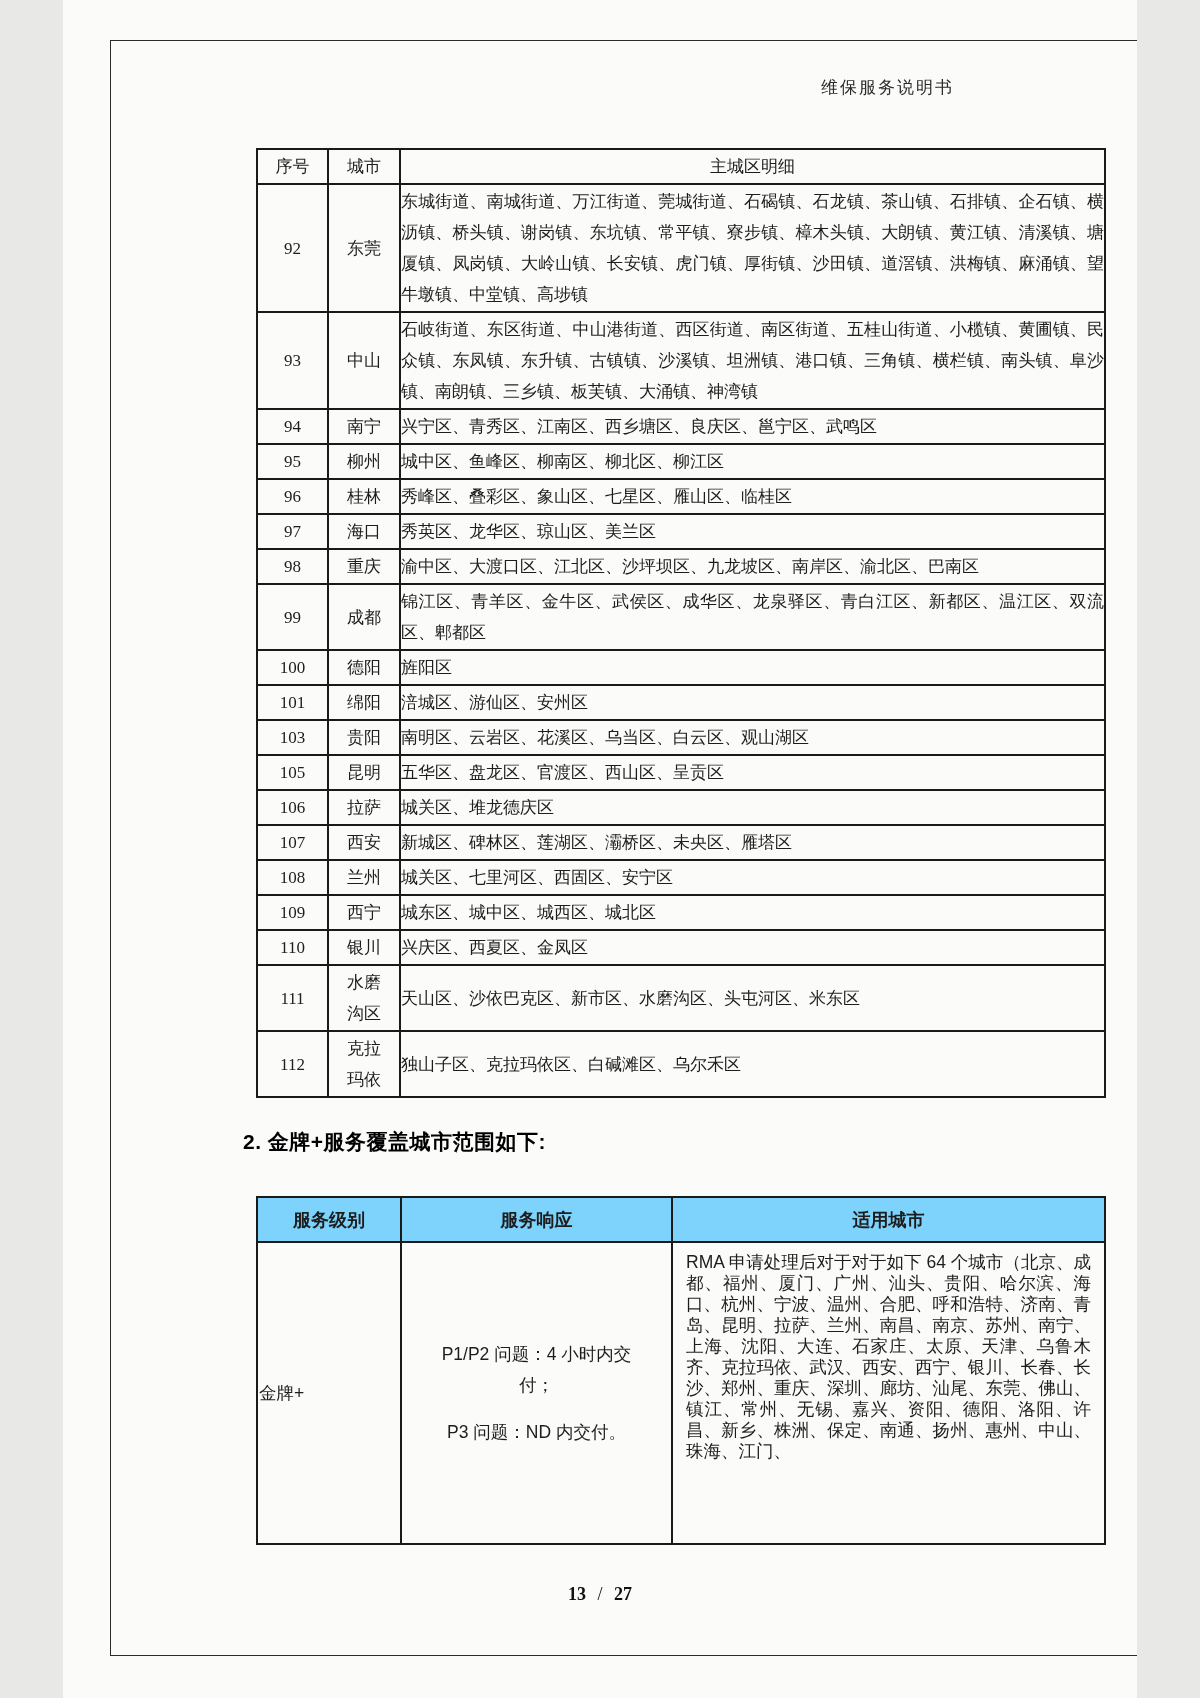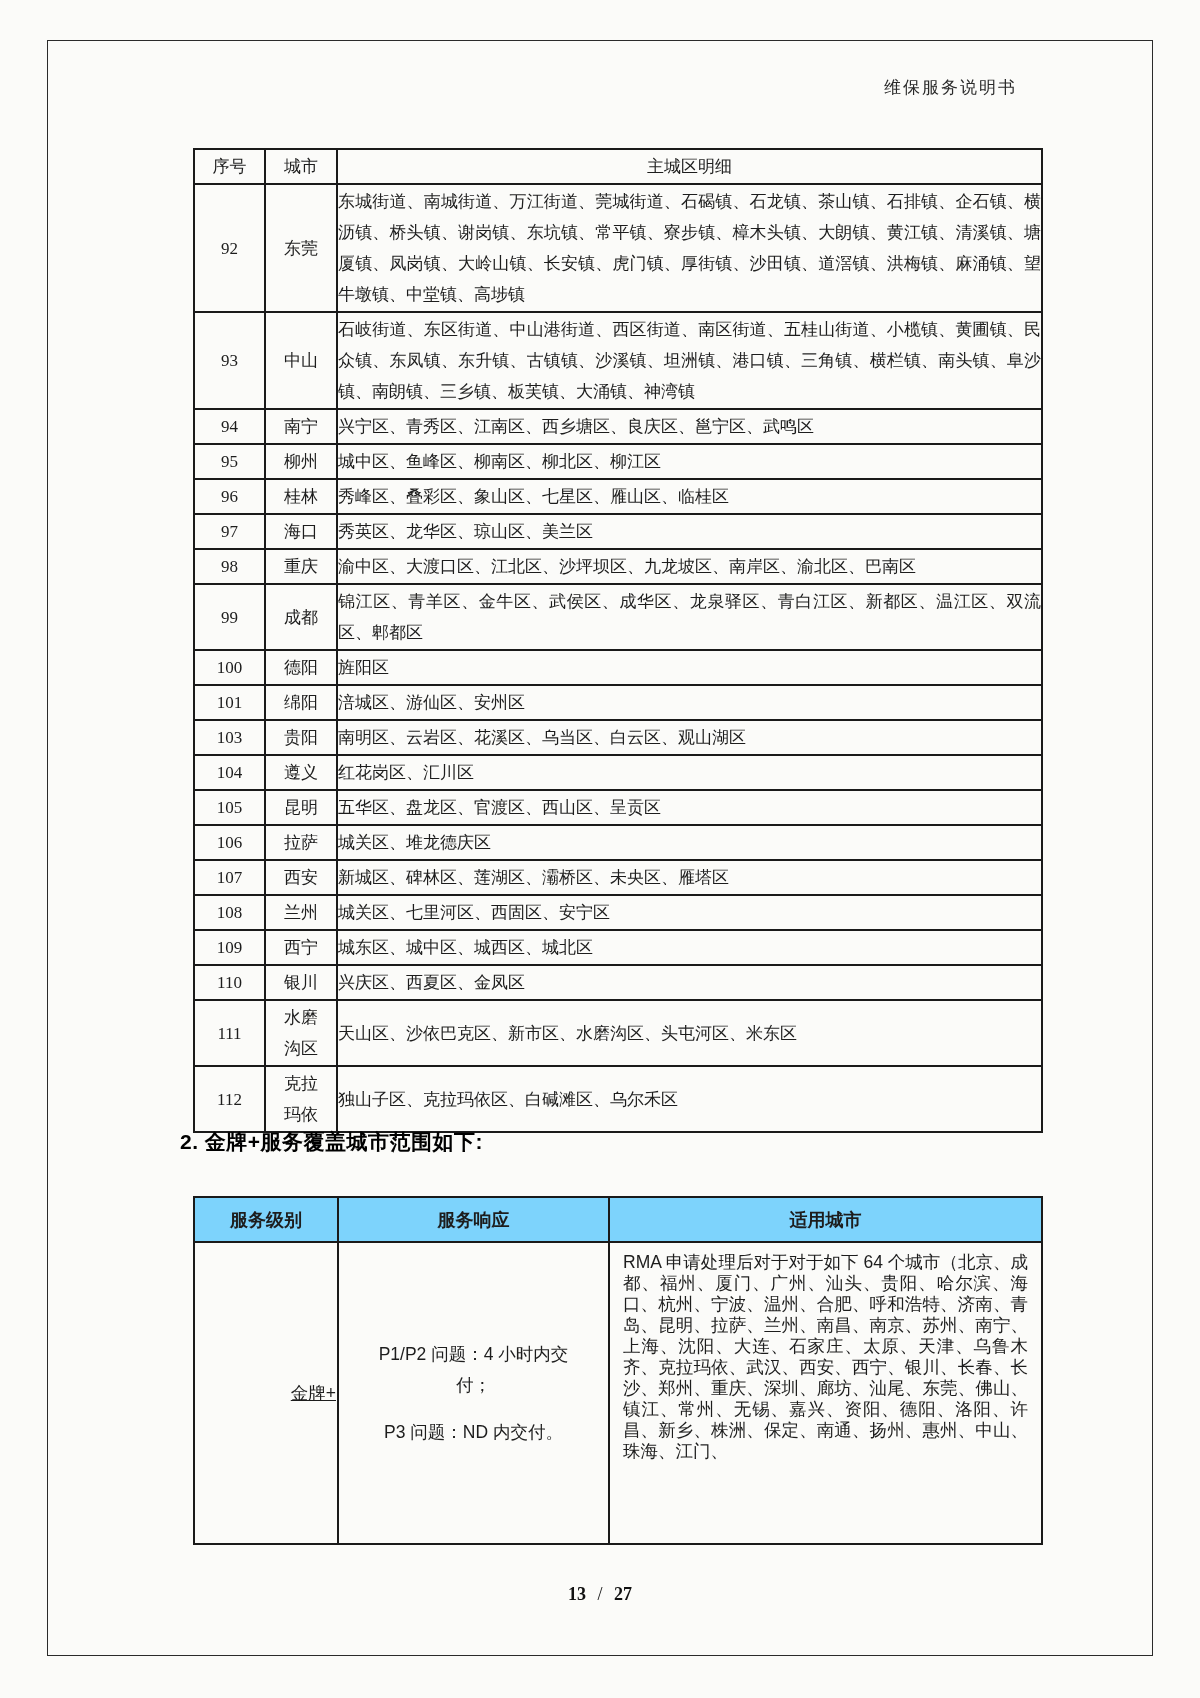--- a/index.html
+++ b/index.html
@@ -1,18 +1,18 @@
 <!DOCTYPE html>
 <html><head>
 <meta charset="utf-8">
 <style>
   html,body{margin:0;padding:0;background:#e8e8e6;}
   .page{
     position:relative;
-    width:1200px;height:1698px;
+    width:1074px;height:1698px;
     background:#fbfbf9;
     margin:0 auto;
     overflow:hidden;
     color:#1d1d1d;
   }
   .frame{
     position:absolute;
     left:47px;top:40px;
     width:1104px;height:1614px;
     border:1.5px solid #2b2b2b;
@@ -78,23 +78,22 @@
   }
   .service-table th{
     height:41px;
     font-size:18px;
     font-weight:bold;
     text-align:center;
     background:#7dd3fc;
   }
   .service-table .body-row{height:302px;}
   .cell-level{
-    text-align:right;
+    text-align:left;
     vertical-align:middle;
-    text-decoration:underline;
   }
   .cell-response{
     text-align:center;
     vertical-align:middle;
     line-height:31px;
   }
   .cell-response p{
     margin:0 auto;
     max-width:205px;
   }
@@ -188,25 +187,20 @@
     </tr>
         <tr>
       <td class="cell-no">101</td>
       <td class="cell-city"><span class="city-inner">绵阳</span></td>
       <td class="cell-detail">涪城区、游仙区、安州区</td>
     </tr>
         <tr>
       <td class="cell-no">103</td>
       <td class="cell-city"><span class="city-inner">贵阳</span></td>
       <td class="cell-detail">南明区、云岩区、花溪区、乌当区、白云区、观山湖区</td>
-    </tr>
-        <tr>
-      <td class="cell-no">104</td>
-      <td class="cell-city"><span class="city-inner">遵义</span></td>
-      <td class="cell-detail">红花岗区、汇川区</td>
     </tr>
         <tr>
       <td class="cell-no">105</td>
       <td class="cell-city"><span class="city-inner">昆明</span></td>
       <td class="cell-detail">五华区、盘龙区、官渡区、西山区、呈贡区</td>
     </tr>
         <tr>
       <td class="cell-no">106</td>
       <td class="cell-city"><span class="city-inner">拉萨</span></td>
       <td class="cell-detail">城关区、堆龙德庆区</td>

